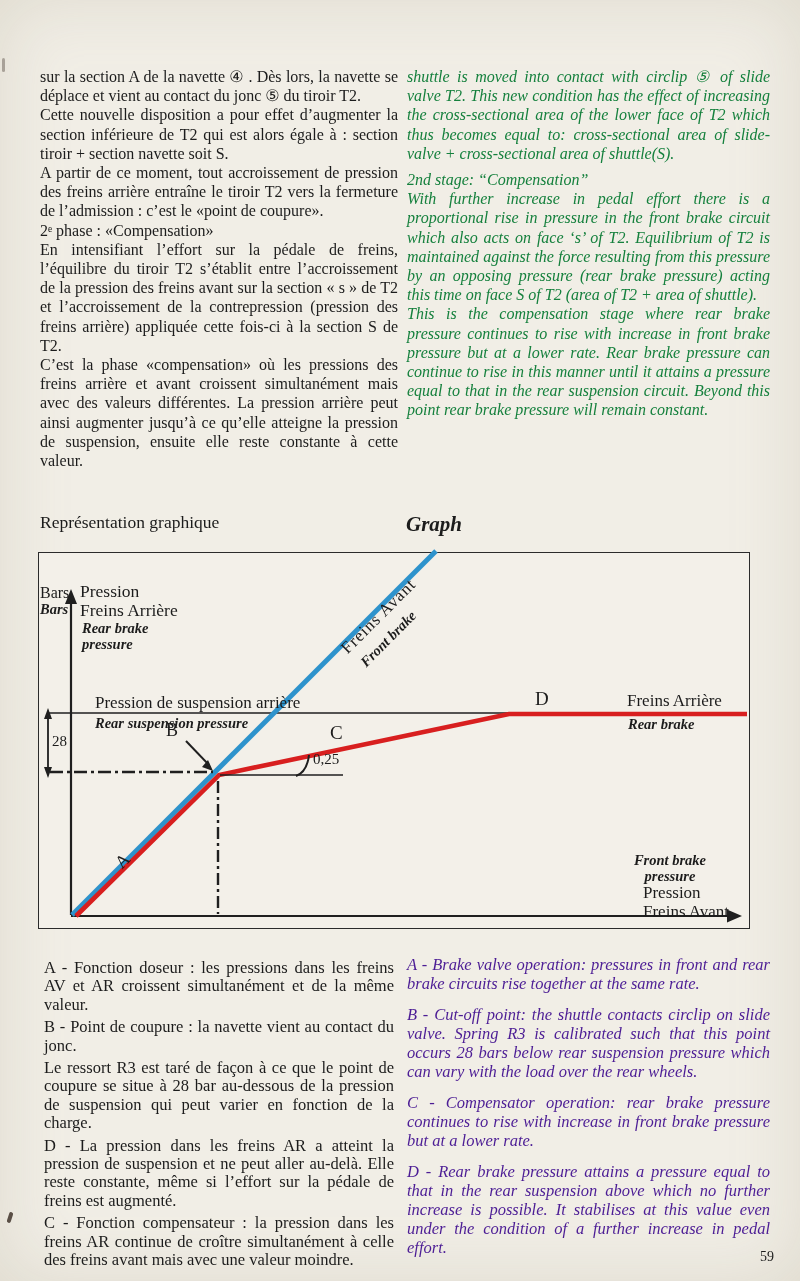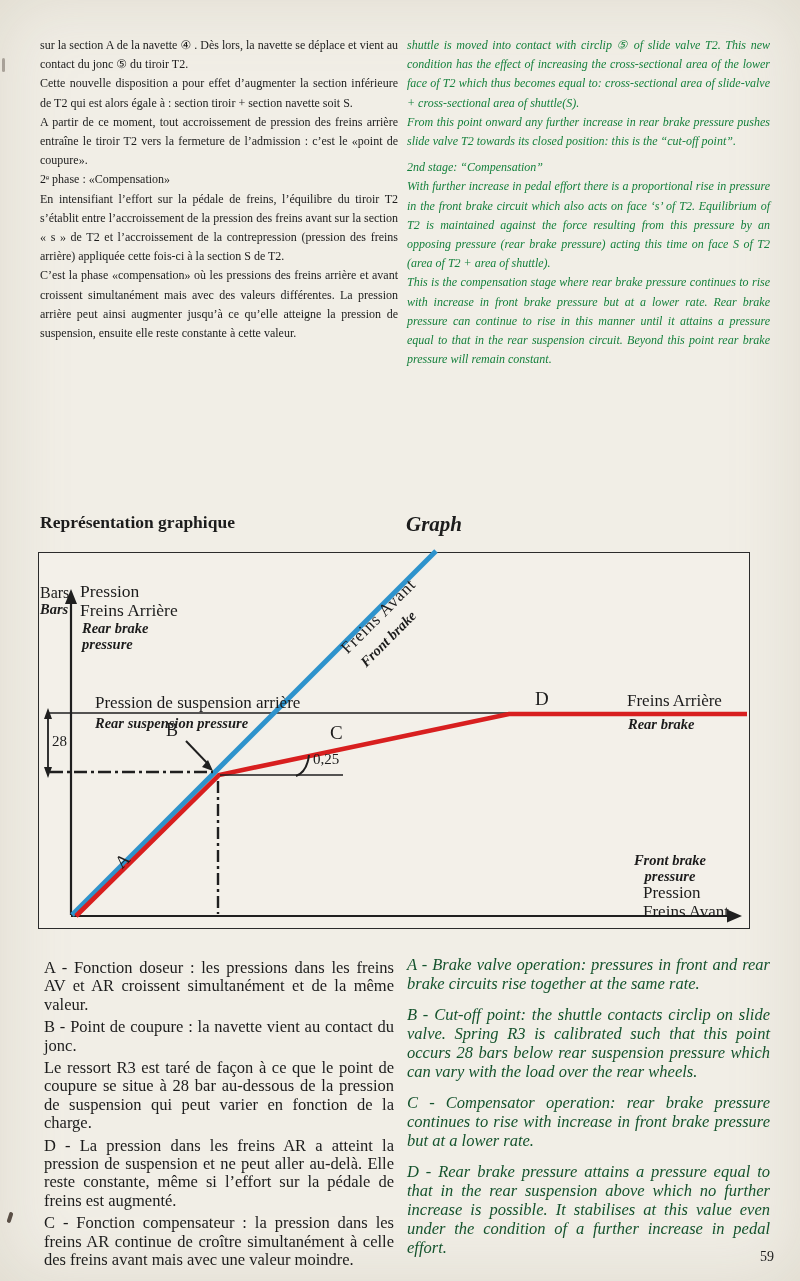--- a/index.html
+++ b/index.html
@@ -5,40 +5,40 @@
   html,body{margin:0;padding:0;}
   body{
     width:800px;height:1281px;overflow:hidden;position:relative;
     background:#f1eee6;
     font-family:"Liberation Serif", serif;
     color:#1c1c1c;
   }
   .page{position:absolute;inset:0;box-shadow:inset 0 0 70px rgba(160,150,125,0.22);}
   .abs{position:absolute;}
   
-  .col{position:absolute;text-align:justify;font-size:12px;line-height:19.2px;}
+  .col{position:absolute;text-align:justify;font-size:16px;line-height:19.2px;margin-top:31px;}
   .col p{margin:0;}
   .col-left{left:40px;top:36px;width:358px;}
   .col-right{left:407px;top:36px;width:363px;font-style:italic;color:#15803d;}
   .gap-before{margin-top:7px !important;}
   
-  .h-fr{left:40px;top:512px;font-weight:bold;font-size:17.5px;}
+  .h-fr{left:40px;top:512px;font-weight:normal;font-size:17.5px;}
   .h-en{left:406px;top:512px;font-weight:bold;font-style:italic;font-size:21px;}
   
   .graph-box{left:38px;top:552px;width:710px;height:375px;border:1.6px solid #2b2b2b;background:#f3f0e9;}
   svg.overlay{position:absolute;left:0;top:0;width:800px;height:1281px;pointer-events:none;}
   
   .glabel{position:absolute;white-space:nowrap;}
   .bold-it{font-weight:bold;font-style:italic;}
   .rot45{transform:rotate(-45deg);transform-origin:0 50%;}
   
   .bcol{position:absolute;text-align:justify;}
   .bcol-left{left:40px;top:955px;width:358px;font-size:16.5px;line-height:18.4px;}
   .bcol-left p{margin:4px;}
-  .bcol-right{left:407px;top:955px;width:363px;font-size:16.5px;line-height:19px;font-style:italic;color:#14532d;}
+  .bcol-right{left:407px;top:955px;width:363px;font-size:16.5px;line-height:19px;font-style:italic;color:#4c1d95;}
   .bcol-right p{margin:0 0 12px 0;}
   .pagenum{left:760px;top:1249px;font-size:14px;}
   
   .tickmark{left:8px;top:1212px;width:4px;height:11px;background:#5a4f46;border-radius:2px;transform:rotate(18deg);}
   .faintmark{left:2px;top:58px;width:3px;height:14px;background:rgba(90,80,70,0.45);border-radius:2px;}
 </style>
 </head>
 <body>
 
 <div class="page">
@@ -47,21 +47,20 @@
     <p>sur la section A de la navette ④ . Dès lors, la navette se déplace et vient au contact du jonc ⑤ du tiroir T2.</p>
     <p>Cette nouvelle disposition a pour effet d’augmenter la section inférieure de T2 qui est alors égale à : section tiroir + section navette soit S.</p>
     <p>A partir de ce moment, tout accroissement de pression des freins arrière entraîne le tiroir T2 vers la fermeture de l’admission : c’est le «point de coupure».</p>
     <p>2ᵉ phase : «Compensation»</p>
     <p>En intensifiant l’effort sur la pédale de freins, l’équilibre du tiroir T2 s’établit entre l’accroissement de la pression des freins avant sur la section « s » de T2 et l’accroissement de la contrepression (pression des freins arrière) appliquée cette fois-ci à la section S de T2.</p>
     <p>C’est la phase «compensation» où les pressions des freins arrière et avant croissent simultanément mais avec des valeurs différentes. La pression arrière peut ainsi augmenter jusqu’à ce qu’elle atteigne la pression de suspension, ensuite elle reste constante à cette valeur.</p>
   </div>
 
   <div class="col col-right">
     <p>shuttle is moved into contact with circlip ⑤ of slide valve T2. This new condition has the effect of increasing the cross-sectional area of the lower face of T2 which thus becomes equal to: cross-sectional area of slide-valve + cross-sectional area of shuttle(S).</p>
-    <p>From this point onward any further increase in rear brake pressure pushes slide valve T2 towards its closed position: this is the “cut-off point”.</p>
     <p class="gap-before">2nd stage: “Compensation”</p>
     <p>With further increase in pedal effort there is a proportional rise in pressure in the front brake circuit which also acts on face ‘s’ of T2. Equilibrium of T2 is maintained against the force resulting from this pressure by an opposing pressure (rear brake pressure) acting this time on face S of T2 (area of T2 + area of shuttle).</p>
     <p>This is the compensation stage where rear brake pressure continues to rise with increase in front brake pressure but at a lower rate. Rear brake pressure can continue to rise in this manner until it attains a pressure equal to that in the rear suspension circuit.  Beyond this point rear brake pressure will remain constant.</p>
   </div>
 
   <div class="abs h-fr">Représentation graphique</div>
   <div class="abs h-en">Graph</div>
 
   <div class="abs graph-box"></div>
 

